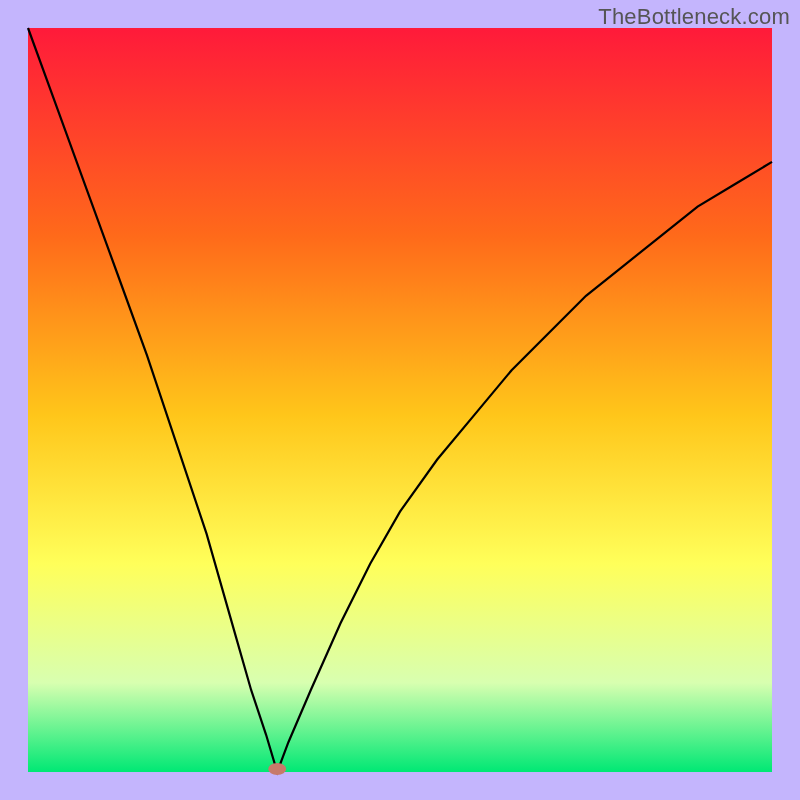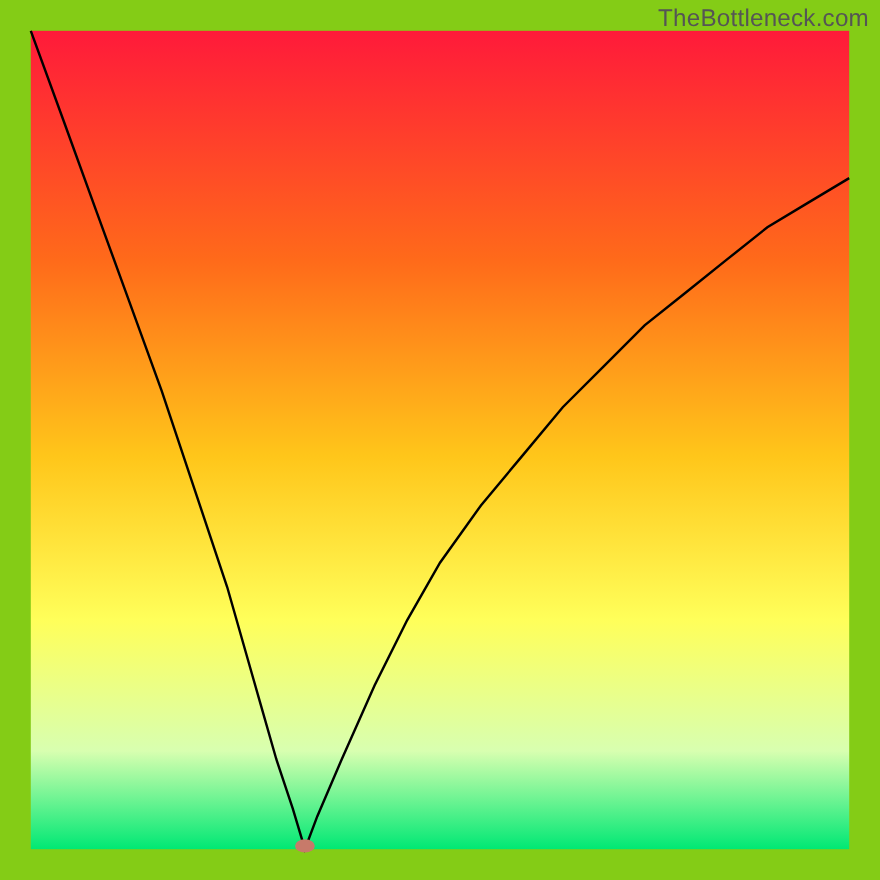--- a/index.html
+++ b/index.html
@@ -8,21 +8,21 @@
     width: 800px;
     height: 800px;
     background: #000;
     font-family: Arial, Helvetica, sans-serif;
     overflow: hidden;
   }
   .container {
     position: relative;
     width: 800px;
     height: 800px;
-    background: #84cc16;
+    background: #c4b5fd;
   }
   .watermark {
     position: absolute;
     top: 4px;
     right: 10px;
     color: #555;
     font-size: 22px;
     font-weight: 500;
     z-index: 10;
     letter-spacing: 0.2px;

